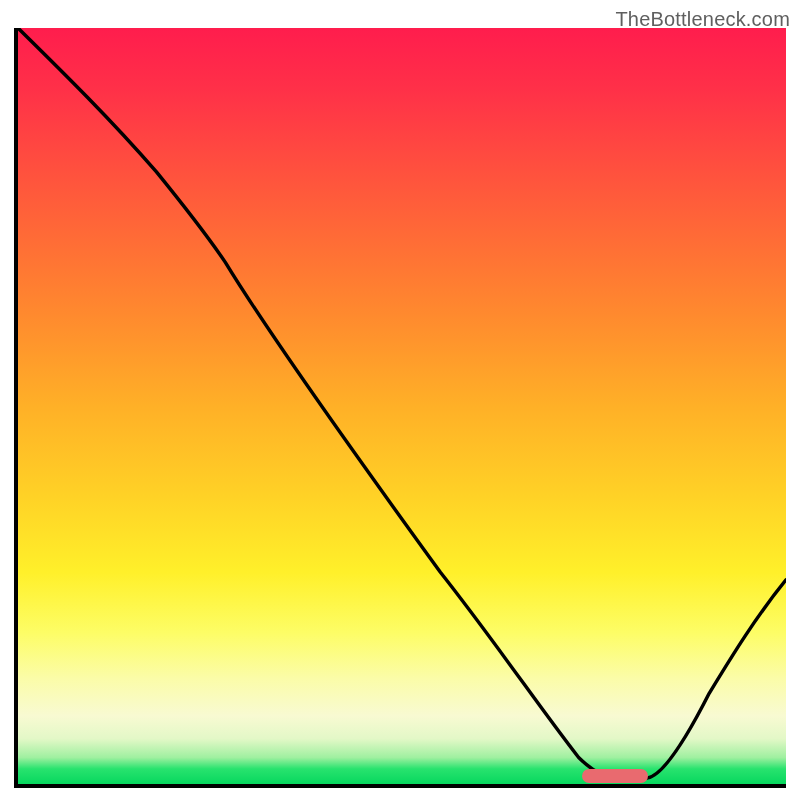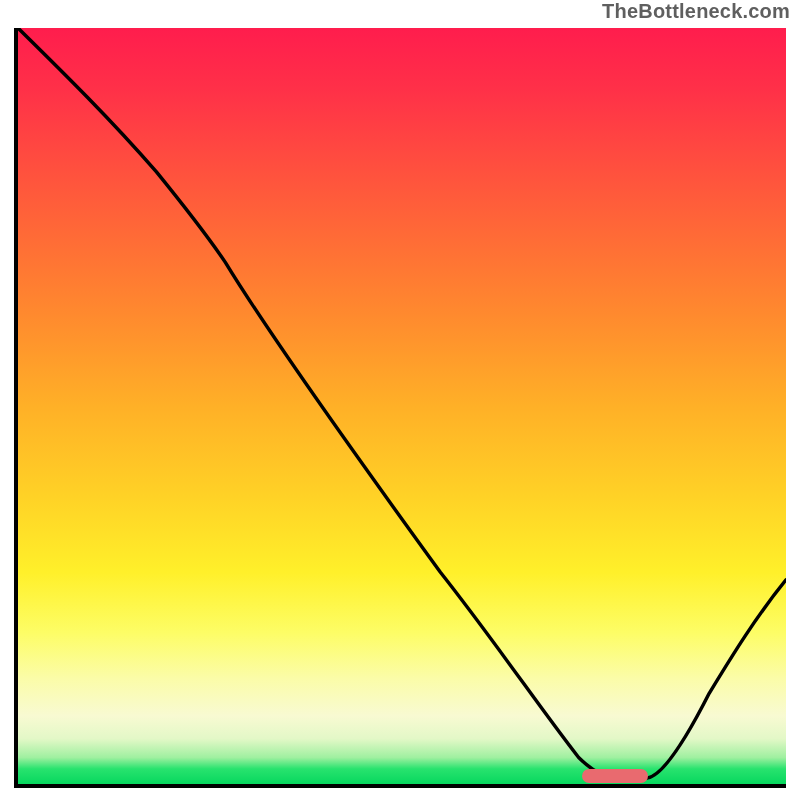--- a/index.html
+++ b/index.html
@@ -10,24 +10,24 @@
     background: #ffffff;
     font-family: Arial, Helvetica, sans-serif;
   }
   .wrapper {
     position: relative;
     width: 800px;
     height: 800px;
   }
   .watermark {
     position: absolute;
-    top: 0;
+    top: 8px;
     right: 10px;
     font-size: 20px;
-    font-weight: 700;
+    font-weight: 400;
     color: #5f5f5f;
     letter-spacing: 0.2px;
     margin-left: 18px;
   }
   .axes {
     position: absolute;
     left: 14px;
     top: 28px;
     width: 772px;
     height: 760px;

